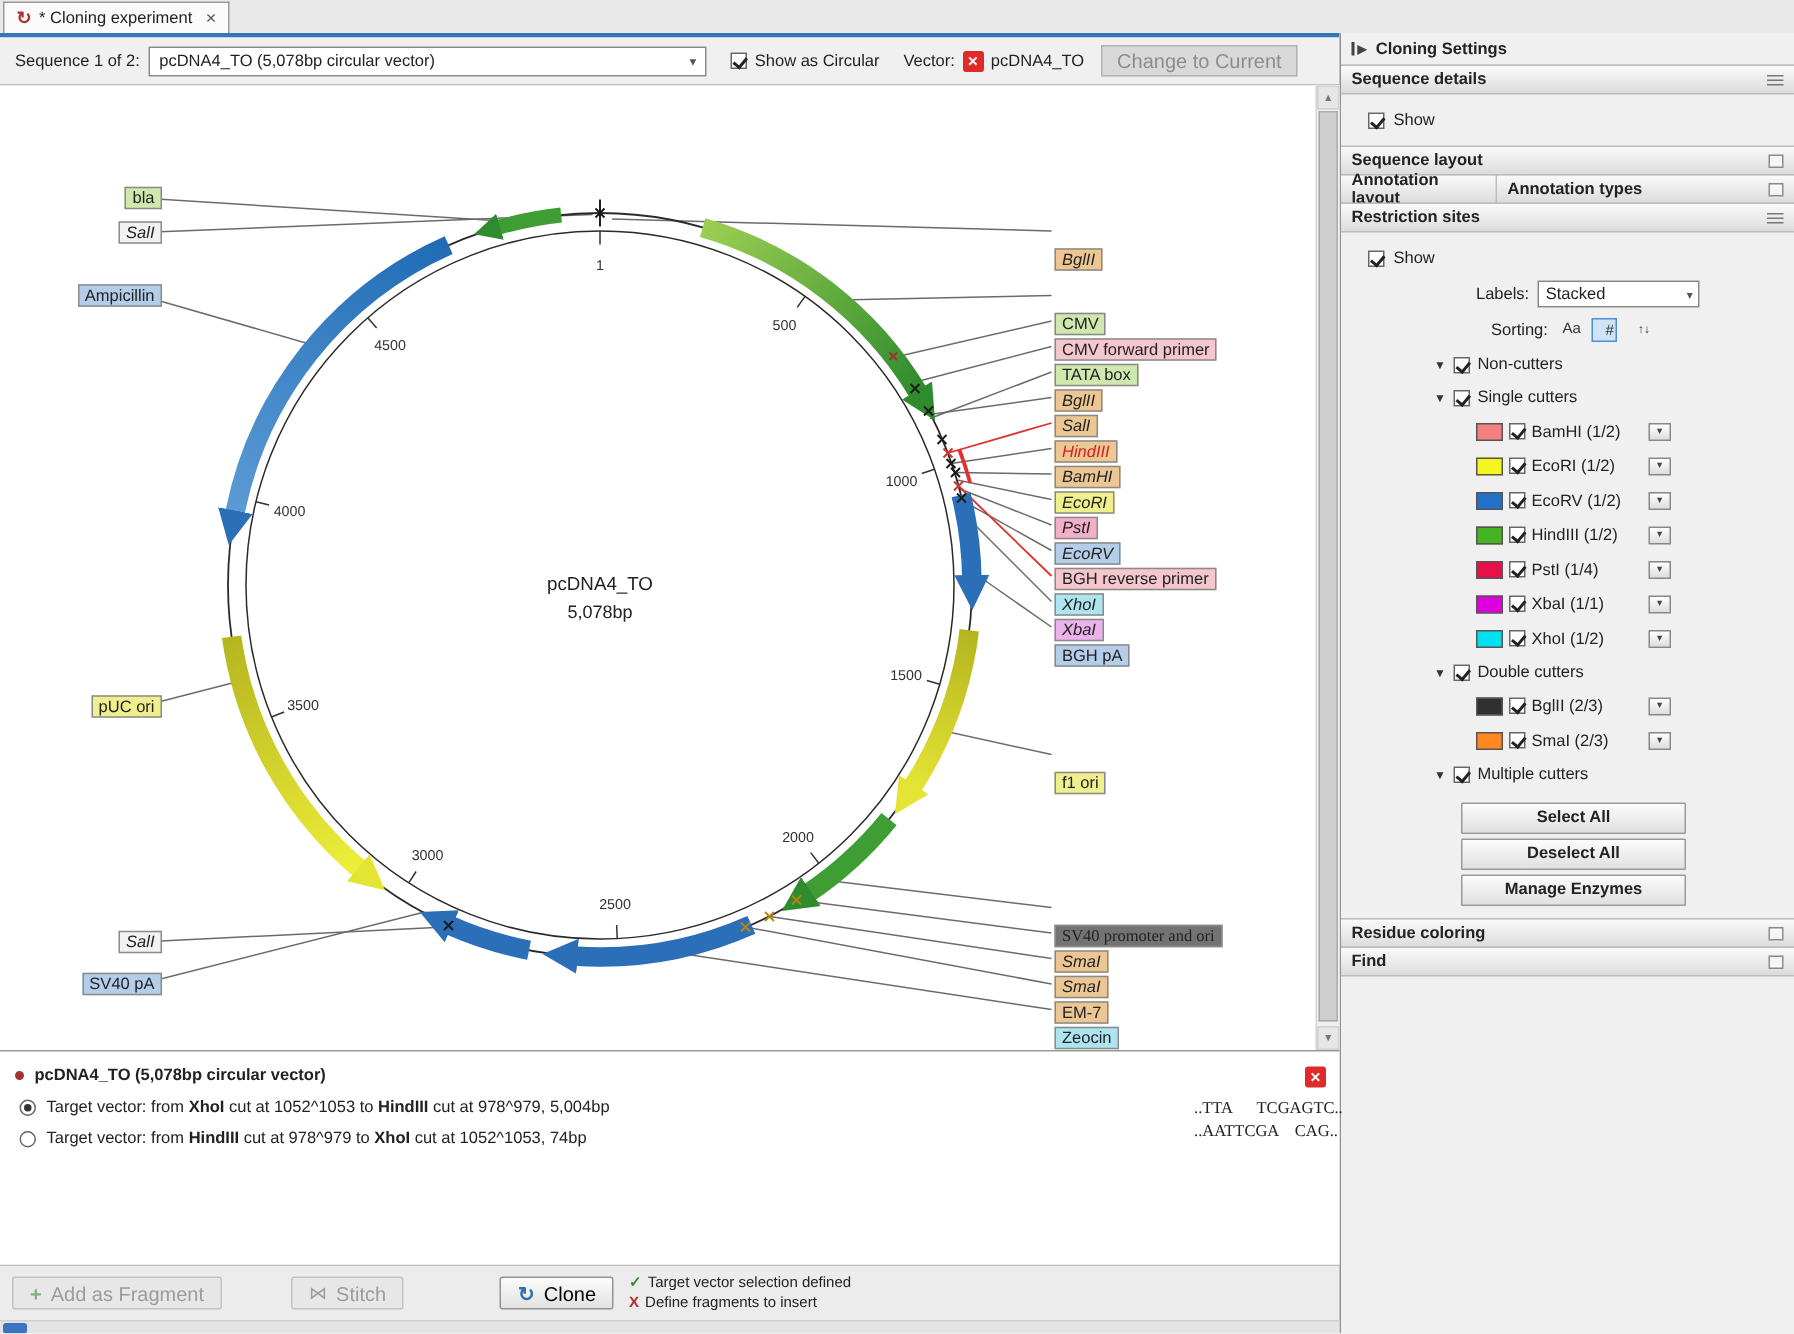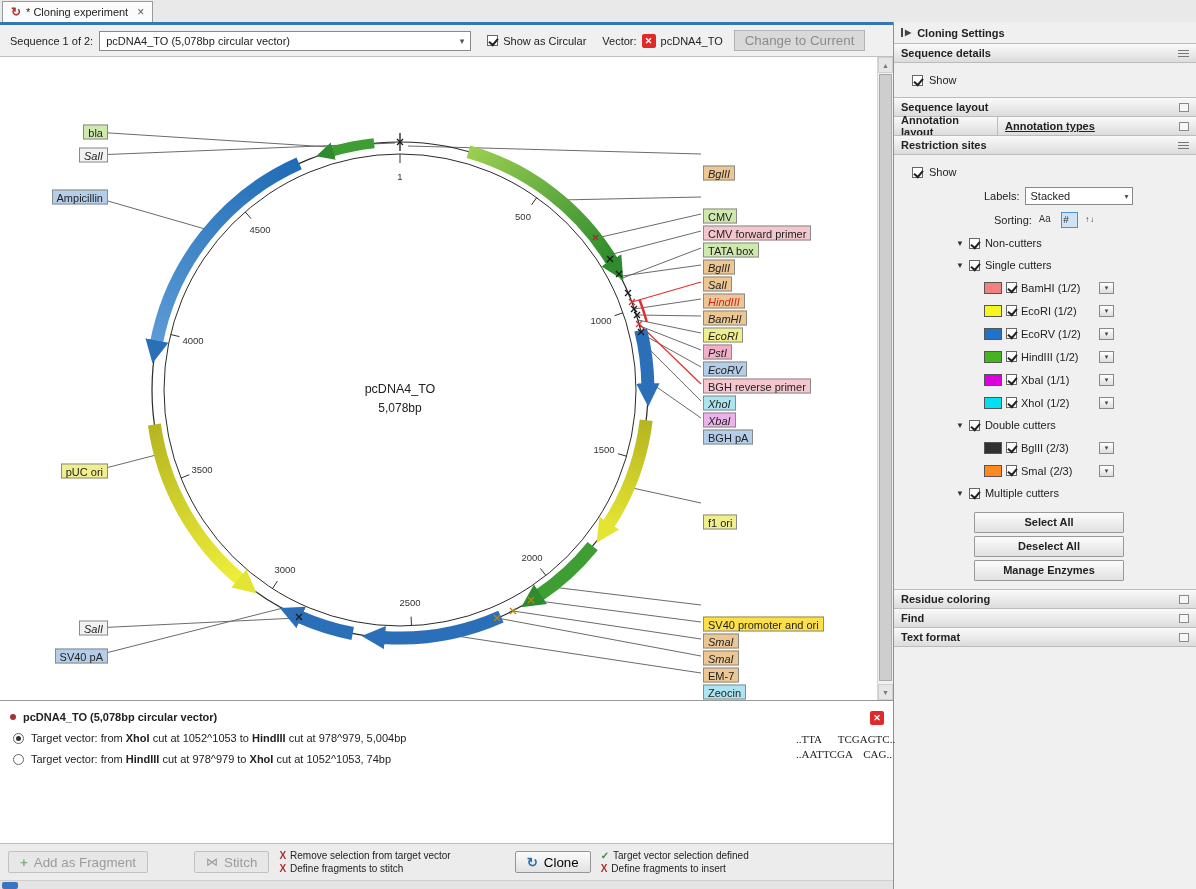--- a/index.html
+++ b/index.html
@@ -31,21 +31,21 @@
 
 .mapwrap { height:643px; background:#fff; position:relative; flex:none; overflow:hidden; }
 .mapsvg { position:absolute; left:0; top:0; }
 .maplabel { position:absolute; transform:translateY(-50%); border:1px solid #8a8a8a; padding:0 4px; height:15px; line-height:14px; font-size:11px; white-space:nowrap; background:#eee; }
 .lbl-right { left:703px;margin-top:19px; }
 .lbl-left { right:785px; }
 .enz { font-style:italic; }
 .red-text { color:#cf1f1f; }
 .lbl-tan{background:#ecc793;} .lbl-green{background:#cfe8ad;} .lbl-pink{background:#f4c6cd;}
 .lbl-yellow{background:#f0ef8e;} .lbl-blue{background:#b4cde8;} .lbl-cyan{background:#ade4ef;}
-.lbl-magenta{background:#eab3ea;} .lbl-pinkmag{background:#f2afc8;} .lbl-orange{background:#fde047;}
+.lbl-magenta{background:#eab3ea;} .lbl-pinkmag{background:#f2afc8;} .lbl-orange{background:#737373;font-family:Liberation Serif, serif;}
 .lbl-plain{background:#f2f2f2;}
 
 
 .vscroll { position:absolute; right:0; top:0; width:16px; height:643px; background:#f1f1f1; border-left:1px solid #d5d5d5; }
 .sb-btn { height:16px; display:flex; align-items:center; justify-content:center; font-size:7px; color:#777; background:#e6e6e6; border:1px solid #cfcfcf; }
 .sb-btn.bottom { position:absolute; bottom:0; left:0; right:0; }
 .sb-thumb { position:absolute; left:1px; right:1px; top:17px; height:607px; background:#cecece; border:1px solid #aaa; }
 
 
 .fragpanel { height:143px; background:#fff; border-top:1px solid #999; position:relative; padding:10px 10px 0 10px; flex:none; }
@@ -77,32 +77,32 @@
 .right { flex:1; background:#f0f0f0; border-left:1px solid #909090; display:flex; flex-direction:column; overflow:hidden; }
 .rp-header { height:22px; display:flex; align-items:center; gap:6px; padding:0 7px; border-bottom:1px solid #c5c5c5; font-weight:bold; flex:none; }
 .rp-toggle { font-size:8px; color:#444; border-left:2px solid #444; padding-left:2px; line-height:9px; }
 .sect-head { height:20px; background:linear-gradient(#fafafa,#dcdcdc); border-top:1px solid #bcbcbc; border-bottom:1px solid #bcbcbc; display:flex; align-items:center; padding:0 7px; font-weight:bold; margin-top:-1px; flex:none; }
 .sect-grow { flex:1; }
 .box-icon { width:10px; height:9px; border:1px solid #8a8a8a; background:#f6f6f6; flex:none; }
 .lines-icon { width:11px; height:1px; background:#777; box-shadow:0 3px 0 #777, 0 6px 0 #777; margin-top:-6px; flex:none; }
 .sect-row2 { display:flex; margin-top:-1px; flex:none; }
 .sect-row2 .sect-head { margin-top:0; flex:none; }
 .sect-row2 .h1 { width:104px; border-right:1px solid #bcbcbc; }
-.sect-row2 .h2 { flex:1;text-decoration:underline; }
+.sect-row2 .h2 { flex:1; }
 .rp-content { padding:5px 0 6px 0; }
 .cb { width:11px; height:11px; background:#fff; border:1px solid #666; display:inline-block; position:relative; flex:none; }
 .cb.checked::after { content:""; position:absolute; left:1px; top:2px; width:7px; height:4px; border-left:2px solid #222; border-bottom:2px solid #222; transform:rotate(-50deg); }
 .rp-row { display:flex; align-items:center; gap:6px; height:24px; }
 .ind1 { padding-left:18px; }
 .ind2 { padding-left:62px; }
 .ind3 { padding-left:90px; }
 .ind4 { padding-left:100px; }
 .mini-select { width:108px; height:18px; background:#fff; border:1px solid #888; display:flex; align-items:center; padding:0 4px; }
 .mini-select .arrow { margin-left:auto; color:#555; font-size:8px; }
-.sort-icon { min-width:17px; height:16px; text-align:left; line-height:15px; font-size:10px; color:#333; padding:0 1px;font-family:Liberation Mono, monospace; }
+.sort-icon { min-width:17px; height:16px; text-align:right; line-height:15px; font-size:10px; color:#333; padding:0 1px; }
 .sort-icon.sel { border:1px solid #4a90d9; background:#cfe3f7; }
 .tri { font-size:8px; color:#333; }
 .grp-row { display:flex; align-items:center; gap:5px; height:22px; }
 .enz-row { display:flex; align-items:center; gap:4px; height:23px; }
 .swatch { width:18px; height:12px; border:1px solid #555; flex:none; }
 .enz-name { width:74px; }
 .dd-icon { width:15px; height:12px; border:1px solid #888; background:linear-gradient(#fff,#ddd); font-size:7px; line-height:10px; text-align:center; color:#444; }
 .side-btn { display:block; width:150px; margin:0 0 3px 80px; height:21px; background:linear-gradient(#fcfcfc,#e0e0e0); border:1px solid #999; font-size:11px; text-align:center; line-height:19px; font-weight:bold; color:#222; border-radius:1px; }
 .btn-gap { height:8px; }
 </style>
@@ -314,24 +314,20 @@
 
       <div class="actionbar">
         <button class="ab-btn disabled">
           <span class="ab-icon-add">+</span>
           <span>Add as Fragment</span>
         </button>
         <button class="ab-btn disabled" style="margin-left:46px">
           <span class="ab-icon-stitch">⋈</span>
           <span>Stitch</span>
         </button>
-        <div class="status-block">
-          <div><span class="mark-x">X</span><span>Remove selection from target vector</span></div>
-          <div><span class="mark-x">X</span><span>Define fragments to stitch</span></div>
-        </div>
         <button class="ab-btn" style="margin-left:64px">
           <span class="ab-icon-clone">↻</span>
           <span>Clone</span>
         </button>
         <div class="status-block">
           <div><span class="mark-ok">✓</span><span>Target vector selection defined</span></div>
           <div><span class="mark-x">X</span><span>Define fragments to insert</span></div>
         </div>
       </div>
 
@@ -428,20 +424,26 @@
           <span class="enz-name">EcoRV (1/2)</span>
           <span class="dd-icon">▾</span>
         </div>
         <div class="enz-row ind3">
           <span class="swatch" style="background: rgb(68, 181, 32);"></span>
           <span class="cb checked"></span>
           <span class="enz-name">HindIII (1/2)</span>
           <span class="dd-icon">▾</span>
         </div>
         <div class="enz-row ind3">
+          <span class="swatch" style="background: rgb(232, 16, 72);"></span>
+          <span class="cb checked"></span>
+          <span class="enz-name">PstI (1/4)</span>
+          <span class="dd-icon">▾</span>
+        </div>
+        <div class="enz-row ind3">
           <span class="swatch" style="background: rgb(221, 0, 221);"></span>
           <span class="cb checked"></span>
           <span class="enz-name">XbaI (1/1)</span>
           <span class="dd-icon">▾</span>
         </div>
         <div class="enz-row ind3">
           <span class="swatch" style="background: rgb(0, 224, 240);"></span>
           <span class="cb checked"></span>
           <span class="enz-name">XhoI (1/2)</span>
           <span class="dd-icon">▾</span>
@@ -480,20 +482,15 @@
       <div class="sect-head">
         <span>Residue coloring</span>
         <span class="sect-grow"></span>
         <span class="box-icon"></span>
       </div>
       <div class="sect-head">
         <span>Find</span>
         <span class="sect-grow"></span>
         <span class="box-icon"></span>
       </div>
-      <div class="sect-head">
-        <span>Text format</span>
-        <span class="sect-grow"></span>
-        <span class="box-icon"></span>
-      </div>
     </div>
   </div>
 </div>
 
 </body></html>

